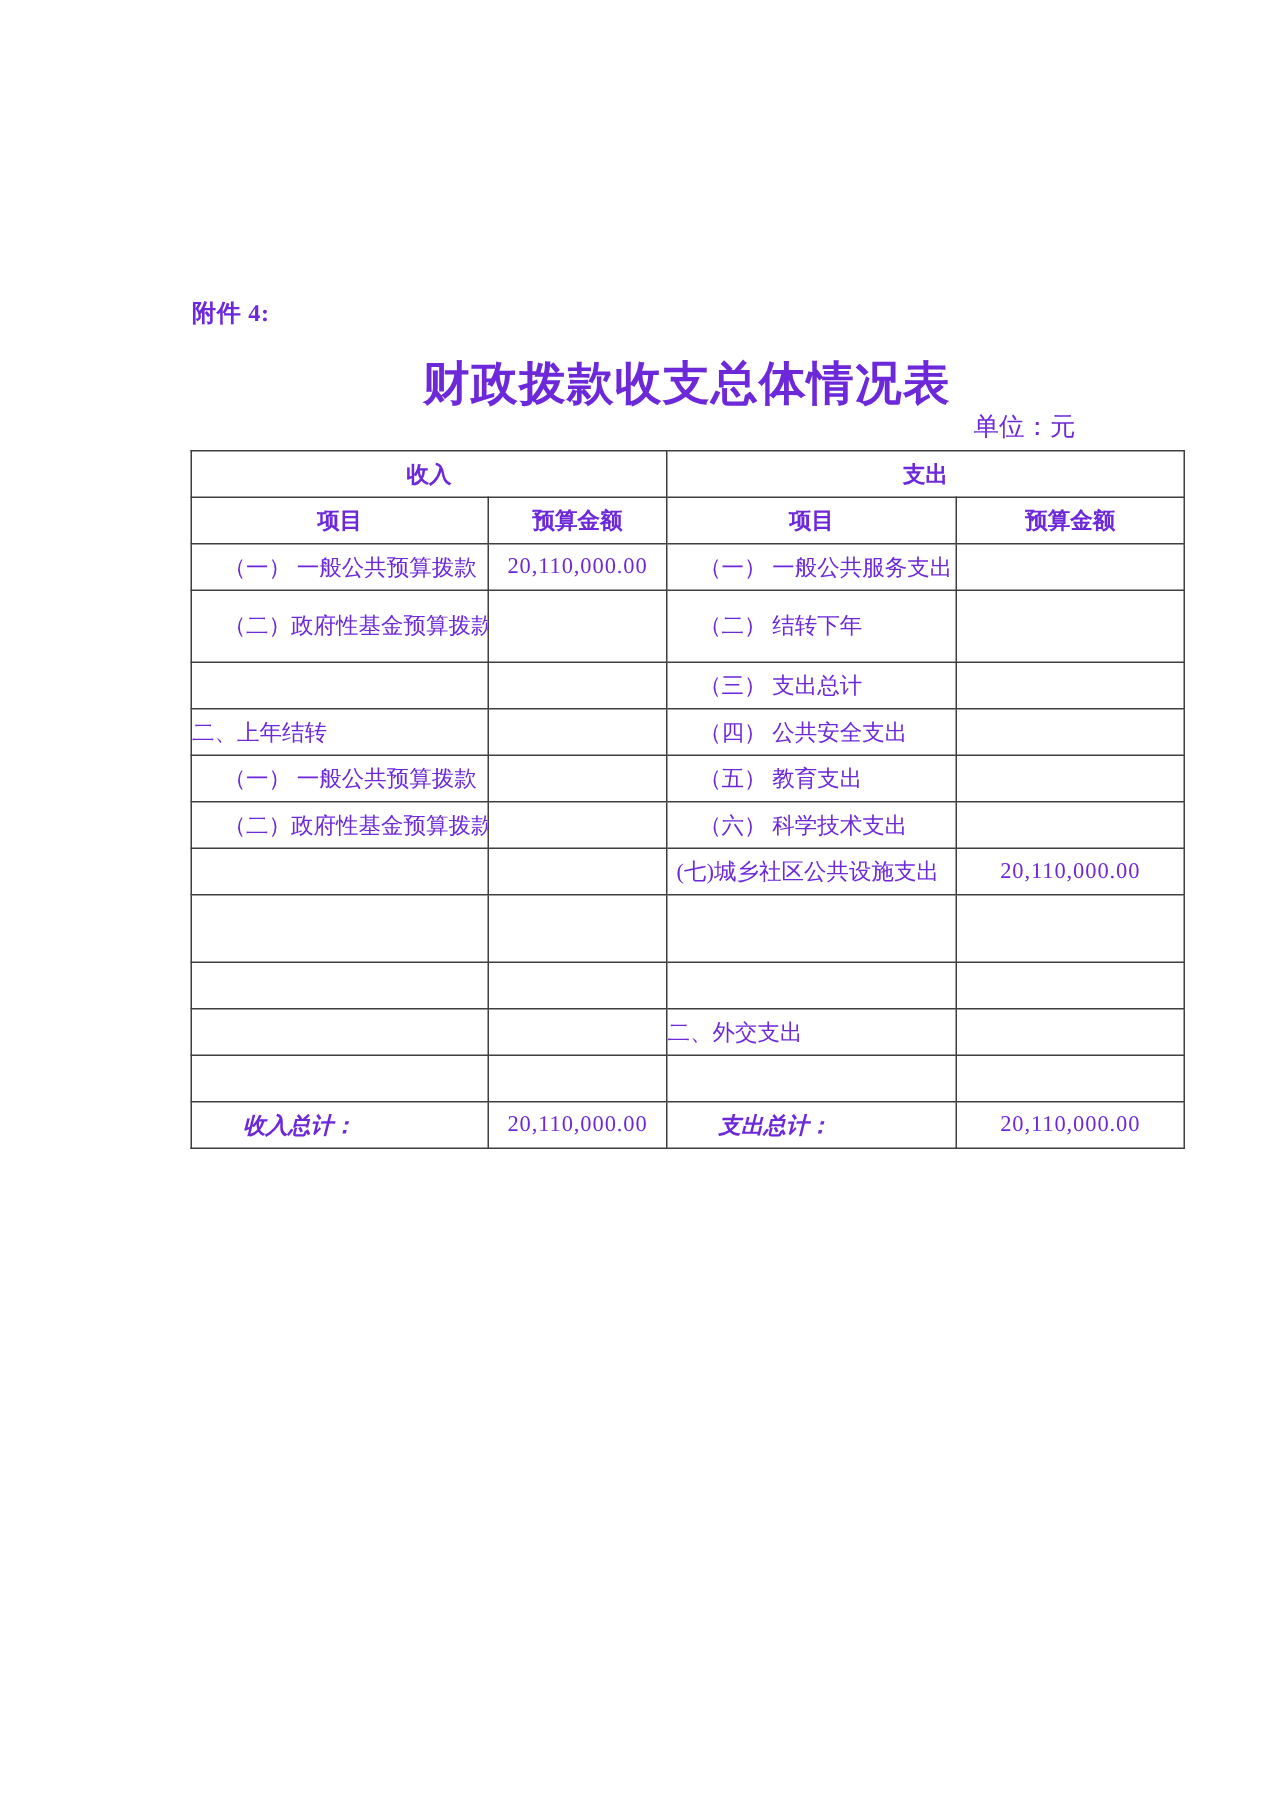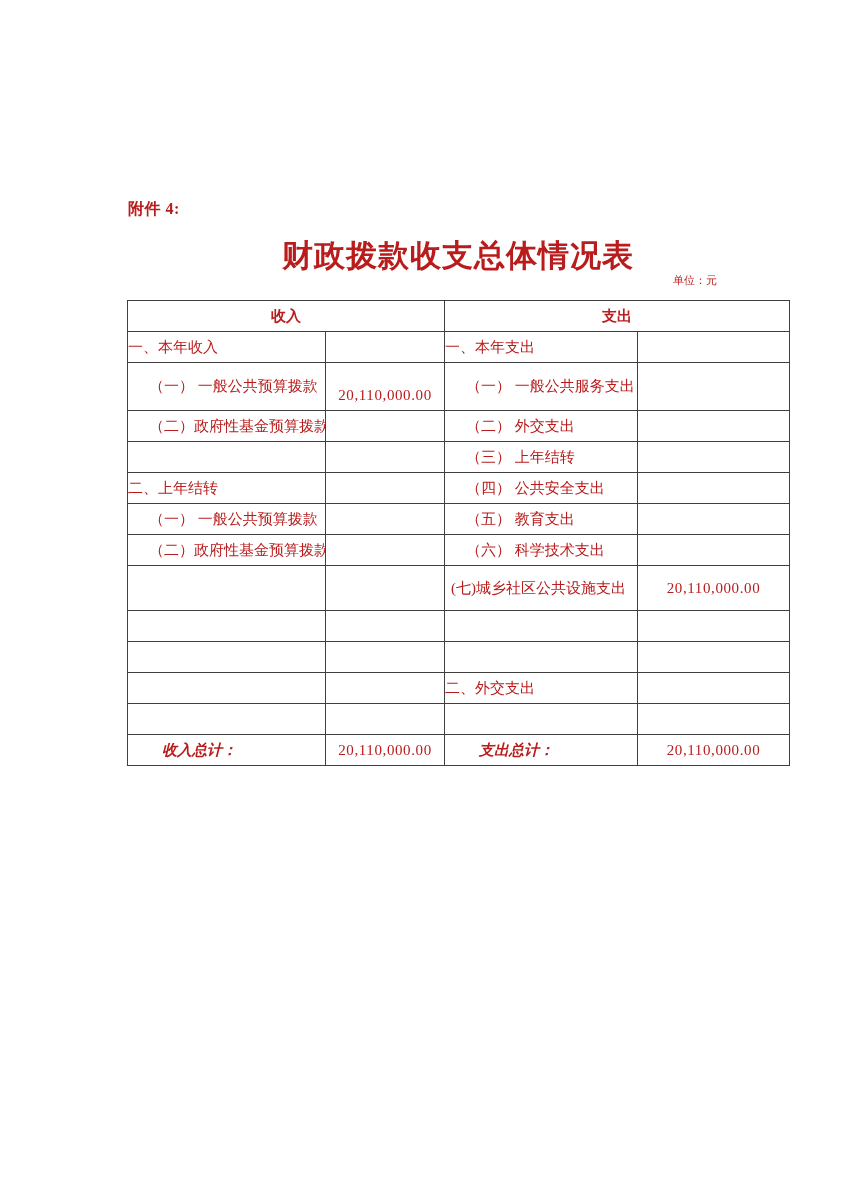--- a/index.html
+++ b/index.html
@@ -7,21 +7,21 @@
     margin: 0;
     padding: 0;
     background: #ffffff;
   }
   .page {
     position: relative;
     width: 848px;
     height: 1200px;
     background: #ffffff;
     font-family: "Liberation Serif", "DejaVu Serif", serif;
-    color: #b91c1c;
+    color: #6d28d9;
     overflow: hidden;
   }
   .attachment {
     position: absolute;
     left: 128px;
     top: 199px;
     font-size: 16px;
     font-weight: bold;
     letter-spacing: 0.5px;
   }
@@ -36,21 +36,21 @@
     font-weight: bold;
     letter-spacing: 1px;
     line-height: 1.2;
   }
   .unit-note {
     position: absolute;
     left: 127px;
     top: 273px;
     width: 590px;            
     text-align: right;
-    font-size: 11px;
+    font-size: 17px;
   }
   table.budget {
     position: absolute;
     left: 127px;
     top: 300px;
     width: 662px;
     border-collapse: collapse;
     table-layout: fixed;
   }
   table.budget th,
@@ -101,44 +101,44 @@
       <col style="width:198px">
       <col style="width:119px">
       <col style="width:193px">
       <col style="width:152px">
     </colgroup>
     <thead>
       <tr>
         <th colspan="2">收入</th>
         <th colspan="2">支出</th>
       </tr>
+      <tr>
+        <th>项目</th>
+        <th>预算金额</th>
+        <th>项目</th>
+        <th>预算金额</th>
+      </tr>
     </thead>
     <tbody id="table-body">
-        <tr>
-          <td class="item">一、本年收入</td>
-          <td class="amount"></td>
-          <td class="item">一、本年支出</td>
-          <td class="amount"></td>
-        </tr>
         <tr>
           <td class="item sub">（一） 一般公共预算拨款</td>
           <td class="amount">20,110,000.00</td>
           <td class="item sub">（一） 一般公共服务支出</td>
           <td class="amount"></td>
         </tr>
         <tr>
           <td class="item sub">（二）政府性基金预算拨款</td>
           <td class="amount"></td>
-          <td class="item sub">（二） 外交支出</td>
+          <td class="item sub">（二） 结转下年</td>
           <td class="amount"></td>
         </tr>
         <tr>
           <td class="item"></td>
           <td class="amount"></td>
-          <td class="item sub">（三） 上年结转</td>
+          <td class="item sub">（三） 支出总计</td>
           <td class="amount"></td>
         </tr>
         <tr>
           <td class="item">二、上年结转</td>
           <td class="amount"></td>
           <td class="item sub">（四） 公共安全支出</td>
           <td class="amount"></td>
         </tr>
         <tr>
           <td class="item sub">（一） 一般公共预算拨款</td>

